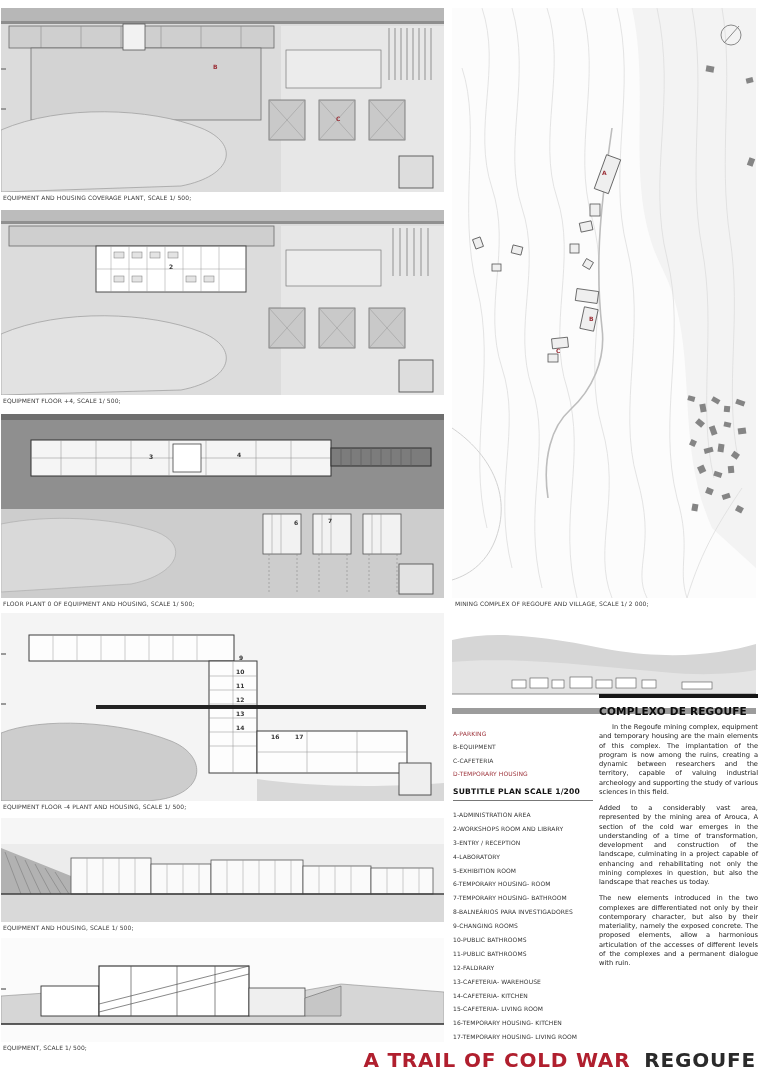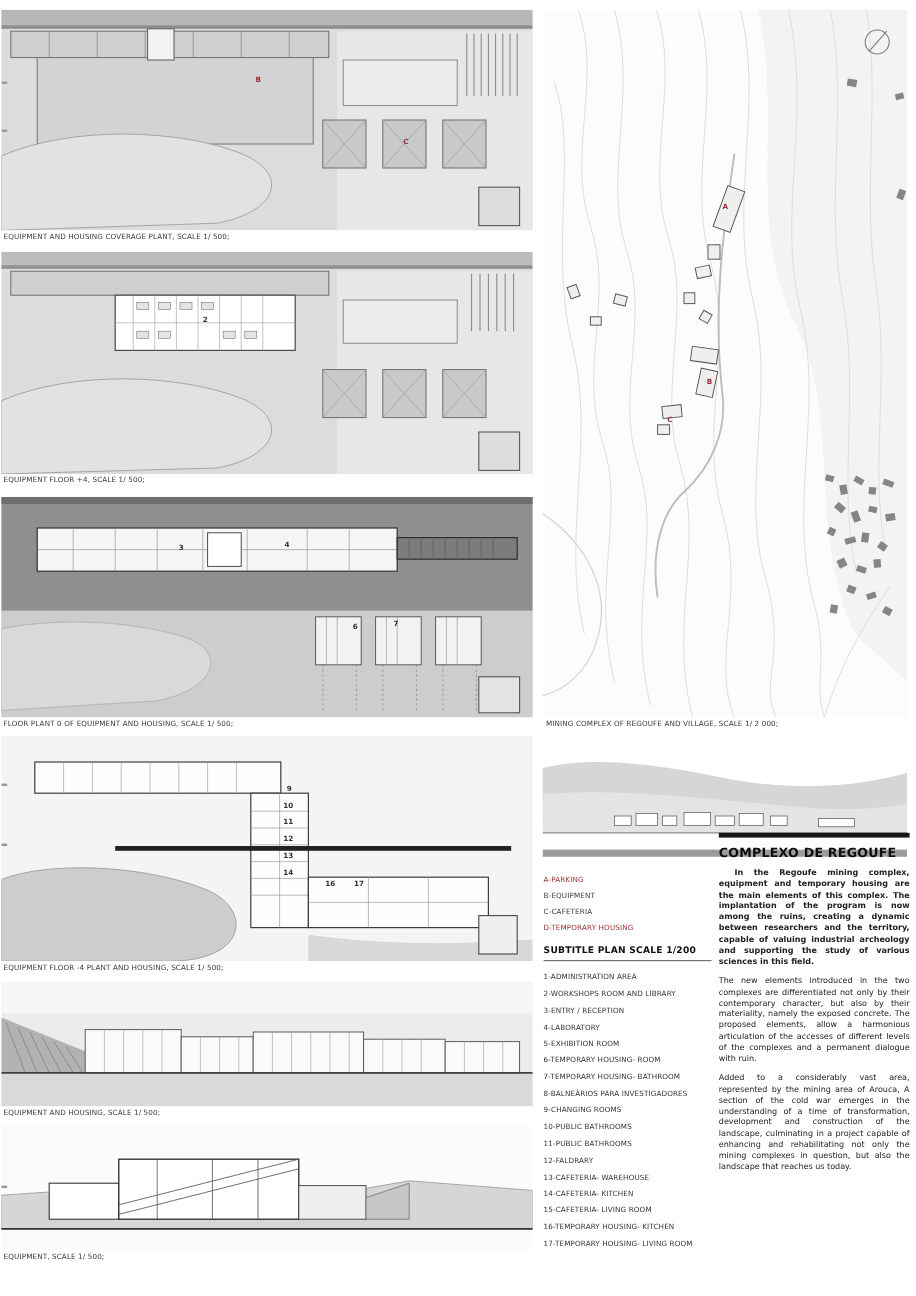--- a/index.html
+++ b/index.html
@@ -27,21 +27,21 @@
     font-size:7.6px;font-weight:bold;color:#111;letter-spacing:.2px;
     border-bottom:1px solid #777;padding-bottom:4px;
   }
   .subtitle-list{position:absolute;left:453px;top:812px;width:145px;}
   .subtitle-item{font-size:6px;line-height:6.5px;margin-bottom:7.4px;color:#333;letter-spacing:.1px;white-space:nowrap;}
   
   .desc{position:absolute;left:599px;top:694px;width:159px;}
   .desc-bar{height:4px;background:#161616;margin-bottom:7px;}
   .desc h1{margin:0 0 6px 0;font-size:10.5px;letter-spacing:.2px;color:#0d0d0d;}
   .desc p{margin:0 0 7px 0;font-size:6.7px;line-height:1.38;text-align:justify;color:#222;}
-  .desc p.indent{text-indent:13px;font-weight:bold;}
+  .desc p.indent{text-indent:13px;}
   
   .big-title{
     position:absolute;right:7px;top:1048px;white-space:nowrap;
     font-size:20px;font-weight:bold;letter-spacing:.8px;
   }
   .big-title .t-red{color:var(--accent);margin-right:14px;}
   .big-title .t-black{color:#2a2a2a;}
   svg{display:block;}
 </style>
 </head>
@@ -448,18 +448,21 @@
     <div class="subtitle-item">14-CAFETERIA- KITCHEN</div>
     <div class="subtitle-item">15-CAFETERIA- LIVING ROOM</div>
     <div class="subtitle-item">16-TEMPORARY HOUSING- KITCHEN</div>
     <div class="subtitle-item">17-TEMPORARY HOUSING- LIVING ROOM</div>
   </div>
 
   <div class="desc">
     <div class="desc-bar"></div>
     <h1>COMPLEXO DE REGOUFE</h1>
     <p class="indent">In the Regoufe mining complex, equipment and temporary housing are the main elements of this complex. The implantation of the program is now among the ruins, creating a dynamic between researchers and the territory, capable of valuing industrial archeology and supporting the study of various sciences in this field.</p>
+    <p>Added to a considerably vast area, represented by the mining area of Arouca, A section of the cold war emerges in the understanding of a time of transformation, development and construction of the landscape, culminating in a project capable of enhancing and rehabilitating not only the mining complexes in question, but also the landscape that reaches us today.</p>
     <p>The new elements introduced in the two complexes are differentiated not only by their contemporary character, but also by their materiality, namely the exposed concrete. The proposed elements, allow a harmonious articulation of the accesses of different levels of the complexes and a permanent dialogue with ruin.</p>
-    <p>Added to a considerably vast area, represented by the mining area of Arouca, A section of the cold war emerges in the understanding of a time of transformation, development and construction of the landscape, culminating in a project capable of enhancing and rehabilitating not only the mining complexes in question, but also the landscape that reaches us today.</p>
   </div>
 
+  <div class="big-title">
+    <span class="t-red" style="color: rgb(176, 31, 46);">A TRAIL OF COLD WAR</span><span class="t-black">REGOUFE</span>
+  </div>
 
 </div>
 
 </body></html>

